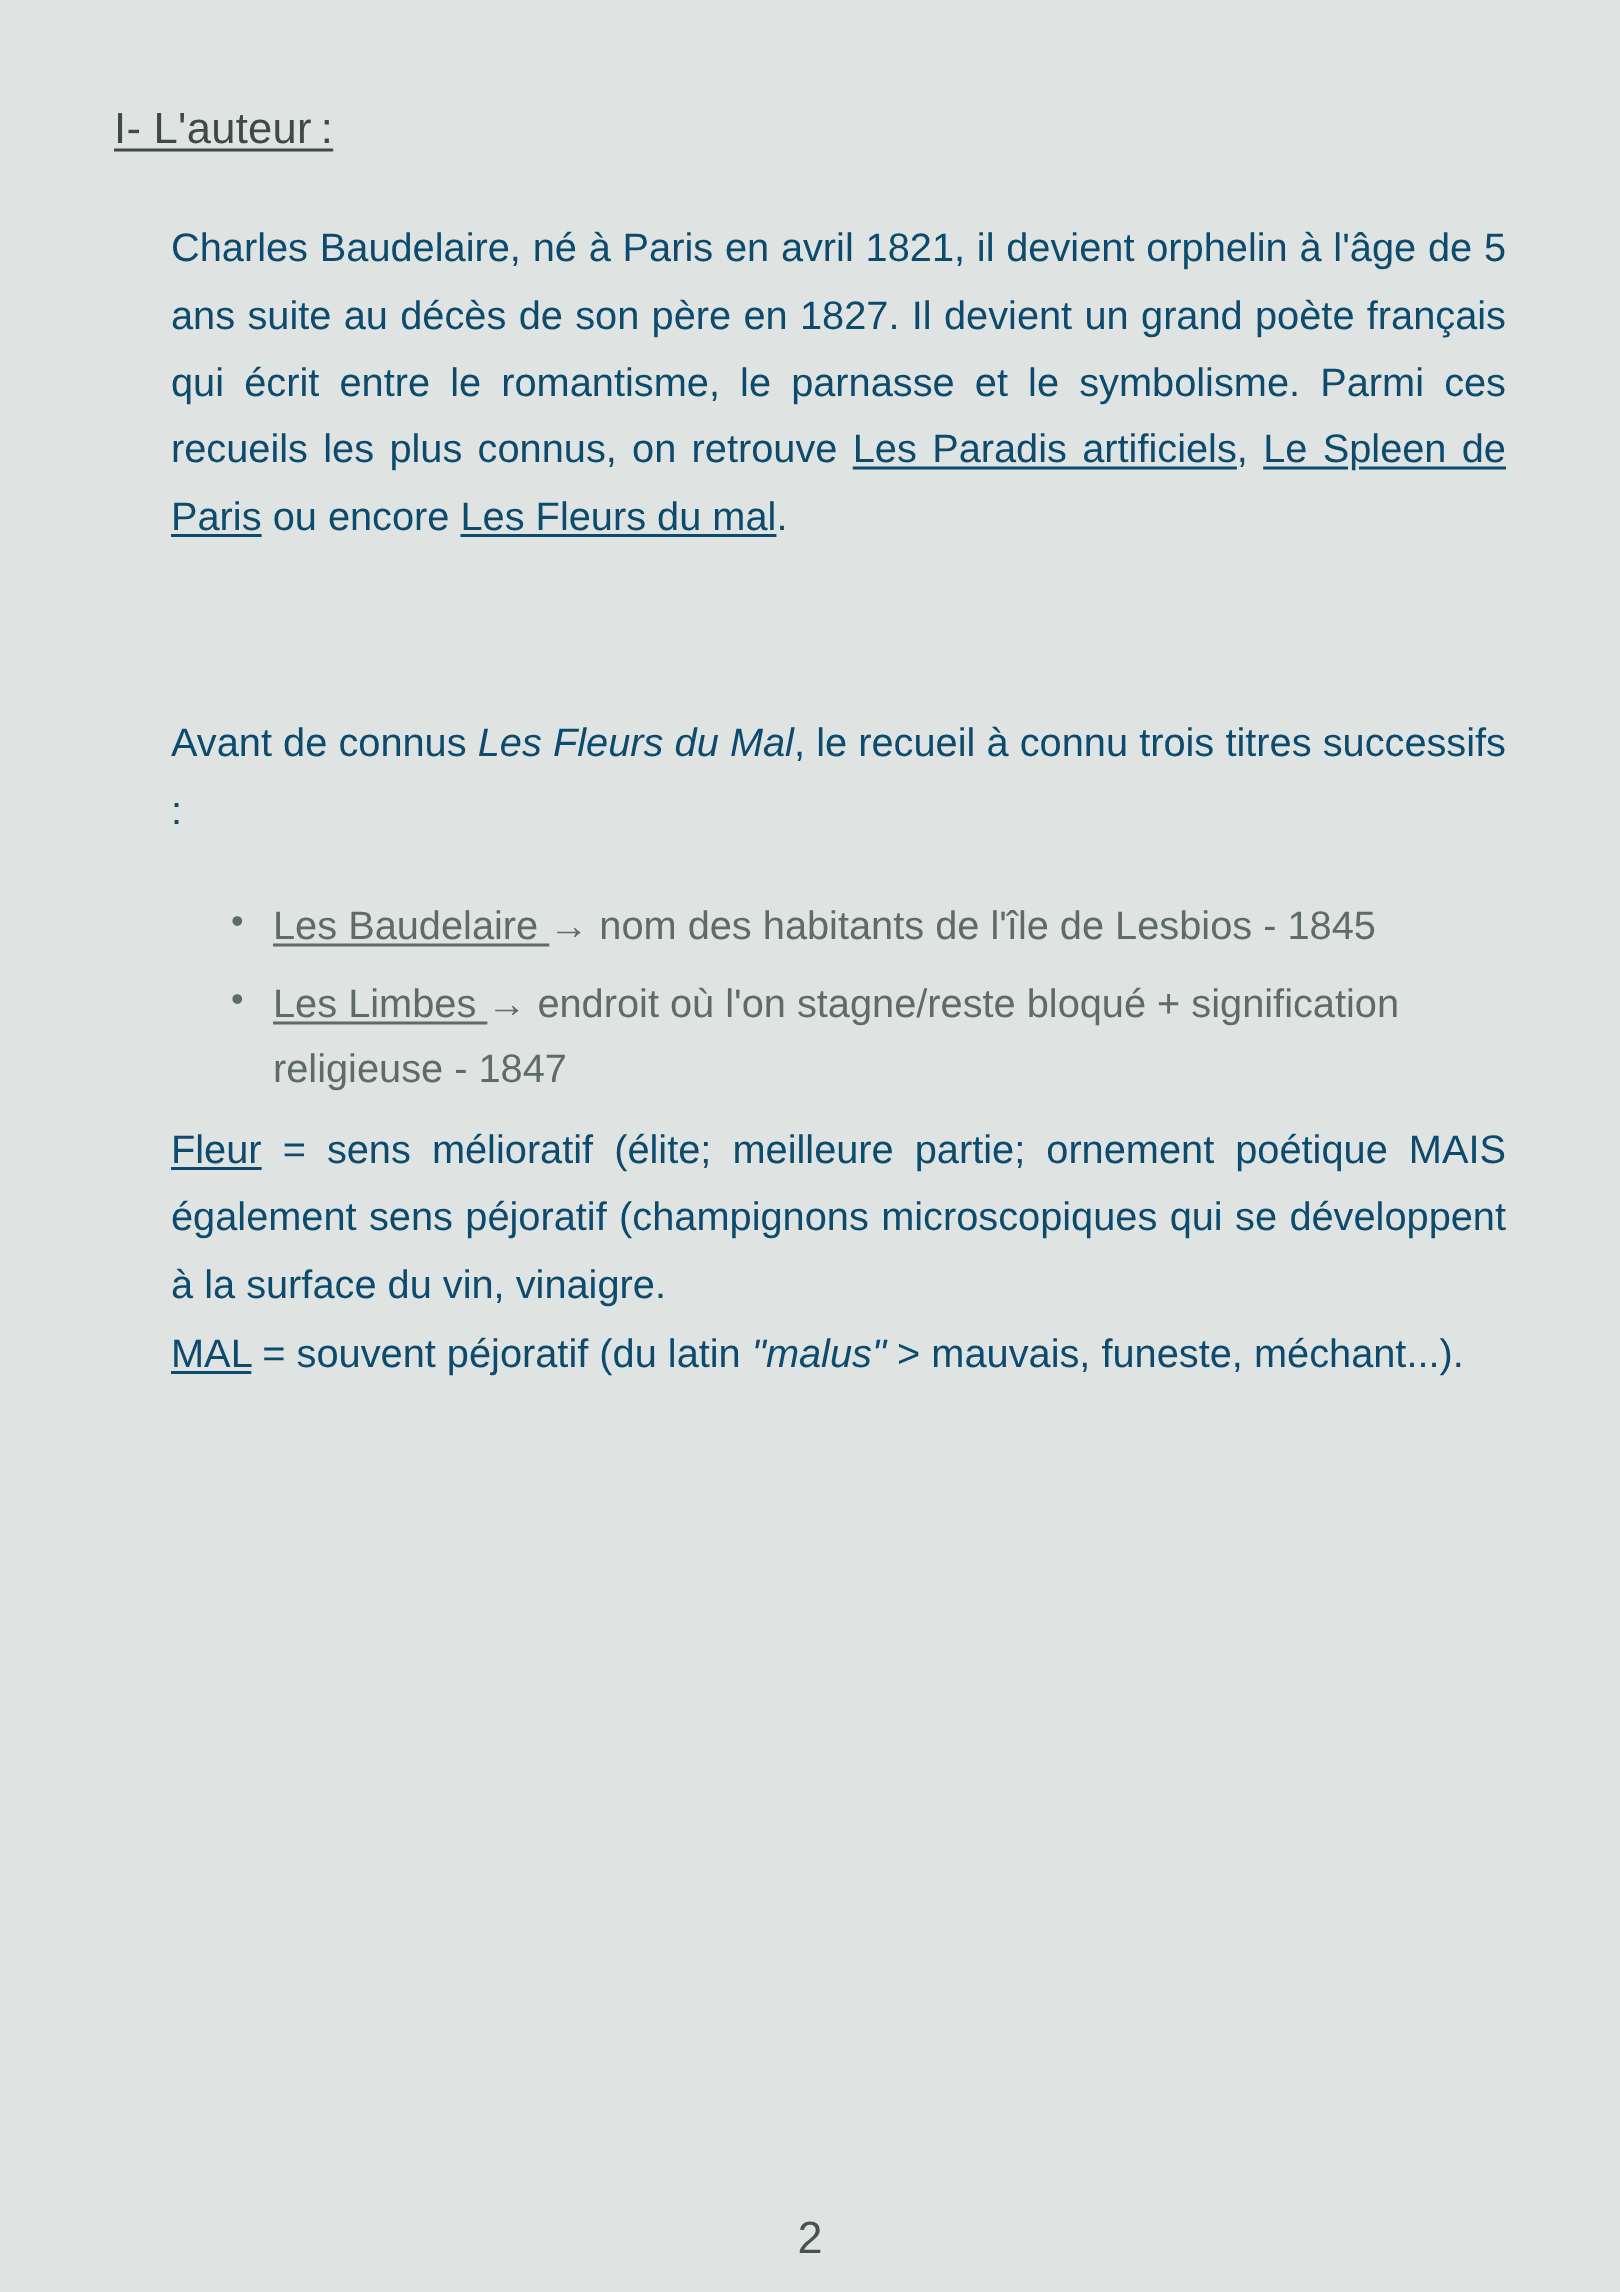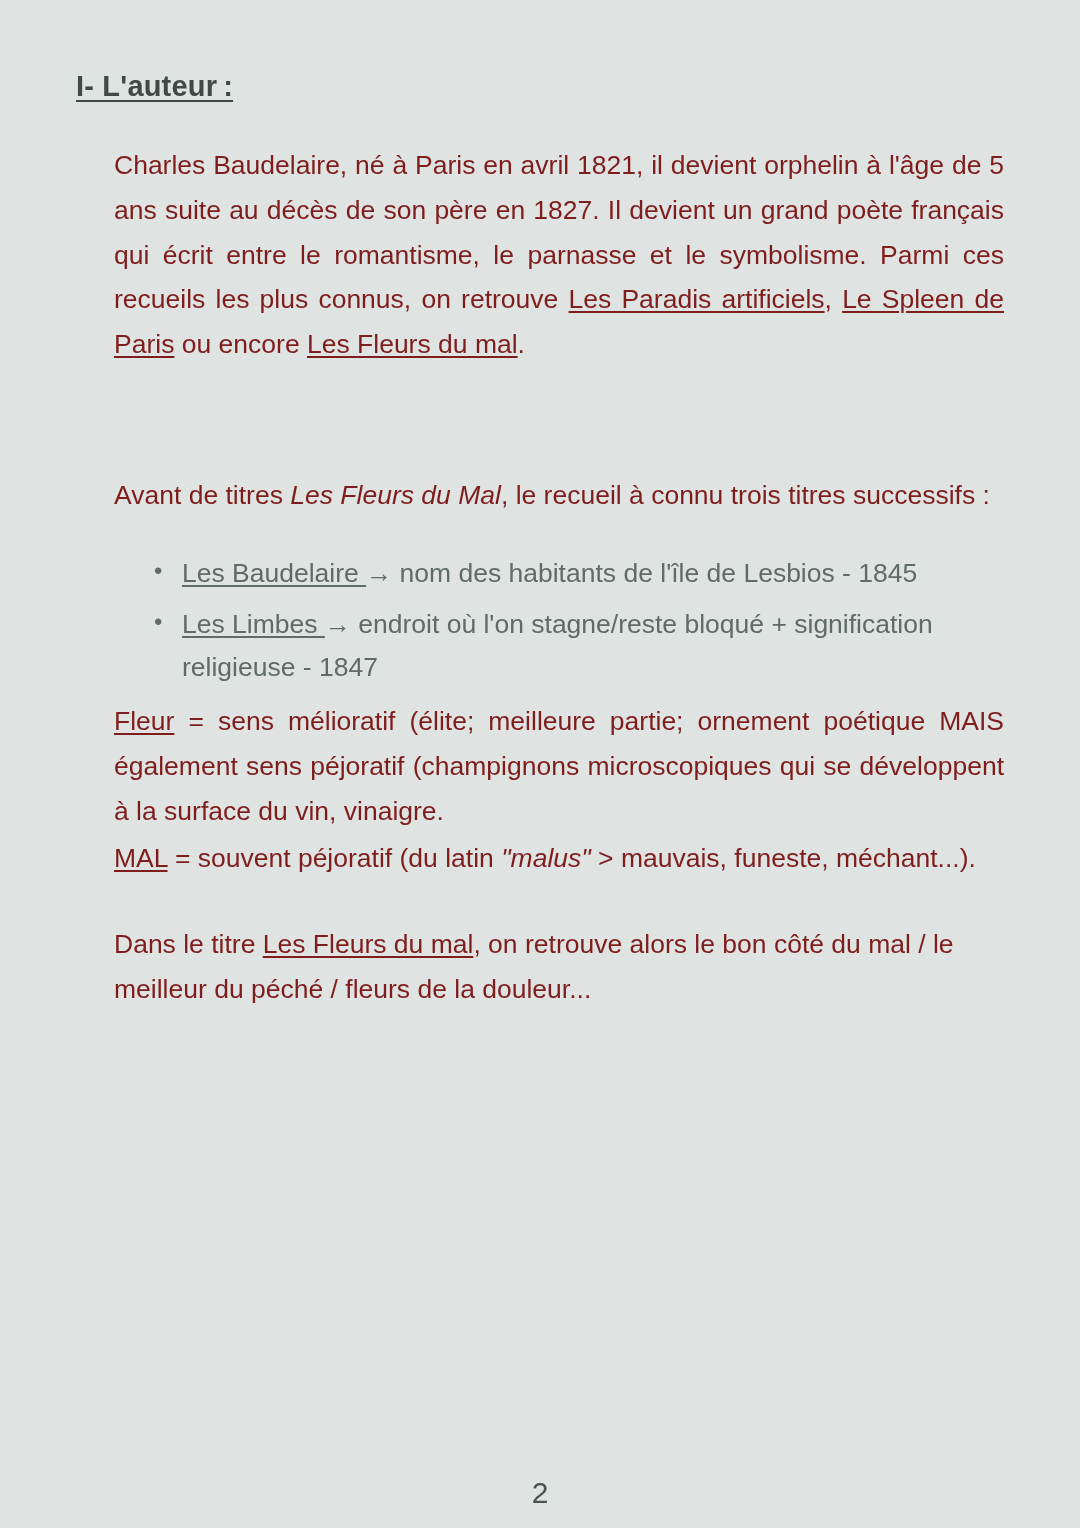--- a/index.html
+++ b/index.html
@@ -16,34 +16,34 @@
   }
   .page {
     position: relative;
     width: 1080px;
     height: 1528px;
     box-sizing: border-box;
     padding: 70px 76px 0 76px;
   }
   h2.section-title {
     font-size: 29px;
-    font-weight: bold;
+    font-weight: normal;
     color: #3f4a46;
     margin: 0;
     text-decoration: underline;
     text-underline-offset: 4px;
     letter-spacing: 0.2px;
   }
   .section-one-title { margin-top: 10px; }
   .section-two-title { margin-top: 0; }
 
   .para {
     font-size: 26.5px;
     line-height: 1.69;
-    color: #7f1d1d;
+    color: #0c4a6e;
     text-align: justify;
     margin: 0;
   }
   .indent-block {
     padding-left: 38px;
     padding-right: 0;
   }
   .intro-para {
     margin-top: 40px;
   }
@@ -122,39 +122,36 @@
   <h2 class="section-title section-one-title">I- L'auteur :</h2>
 
   <p class="para indent-block intro-para">
     <span>Charles Baudelaire, né à Paris en avril 1821, il devient orphelin à l'âge de 5 ans suite au décès de son père en 1827. Il devient un grand poète français qui écrit entre le romantisme, le parnasse et le symbolisme. Parmi ces recueils les plus connus, on retrouve </span><span class="u">Les Paradis artificiels</span><span>, </span><span class="u">Le Spleen de Paris</span><span> ou encore </span><span class="u">Les Fleurs du mal</span><span>.</span>
   </p>
 
   <div class="gap-lg"></div>
 
 
   <p class="para indent-block oeuvre-intro">
-    <span>Avant de titres </span><span class="it">Les Fleurs du Mal</span><span>, le recueil à connu trois titres successifs :</span>
+    <span>Avant de connus </span><span class="it">Les Fleurs du Mal</span><span>, le recueil à connu trois titres successifs :</span>
   </p>
 
   <ul class="titles">
     <li>
       <span class="u">Les Baudelaire </span><span class="arrow">→</span><span> nom des habitants de l'île de Lesbios - 1845</span>
     </li>
     <li>
       <span class="u">Les Limbes </span><span class="arrow">→</span><span> endroit où l'on stagne/reste bloqué + signification religieuse - 1847</span>
     </li>
   </ul>
 
 
   <p class="para indent-block fleur-para">
     <span class="u">Fleur</span><span> = sens mélioratif (élite; meilleure partie; ornement poétique </span><span>MAIS</span><span> également sens péjoratif (champignons microscopiques qui se développent à la surface du vin, vinaigre.</span>
   </p>
 
   <p class="para indent-block mal-para">
     <span class="u">MAL</span><span> = souvent péjoratif (du latin </span><span class="it">"malus"</span><span> &gt; mauvais, funeste, méchant...).</span>
   </p>
 
-  <p class="para indent-block dans-para">
-    <span>Dans le titre </span><span class="u">Les Fleurs du mal</span><span>, on retrouve alors le bon côté du mal / le meilleur du péché / fleurs de la douleur...</span>
-  </p>
 
   <div class="page-number">2</div>
 </div>
 
 </body></html>

